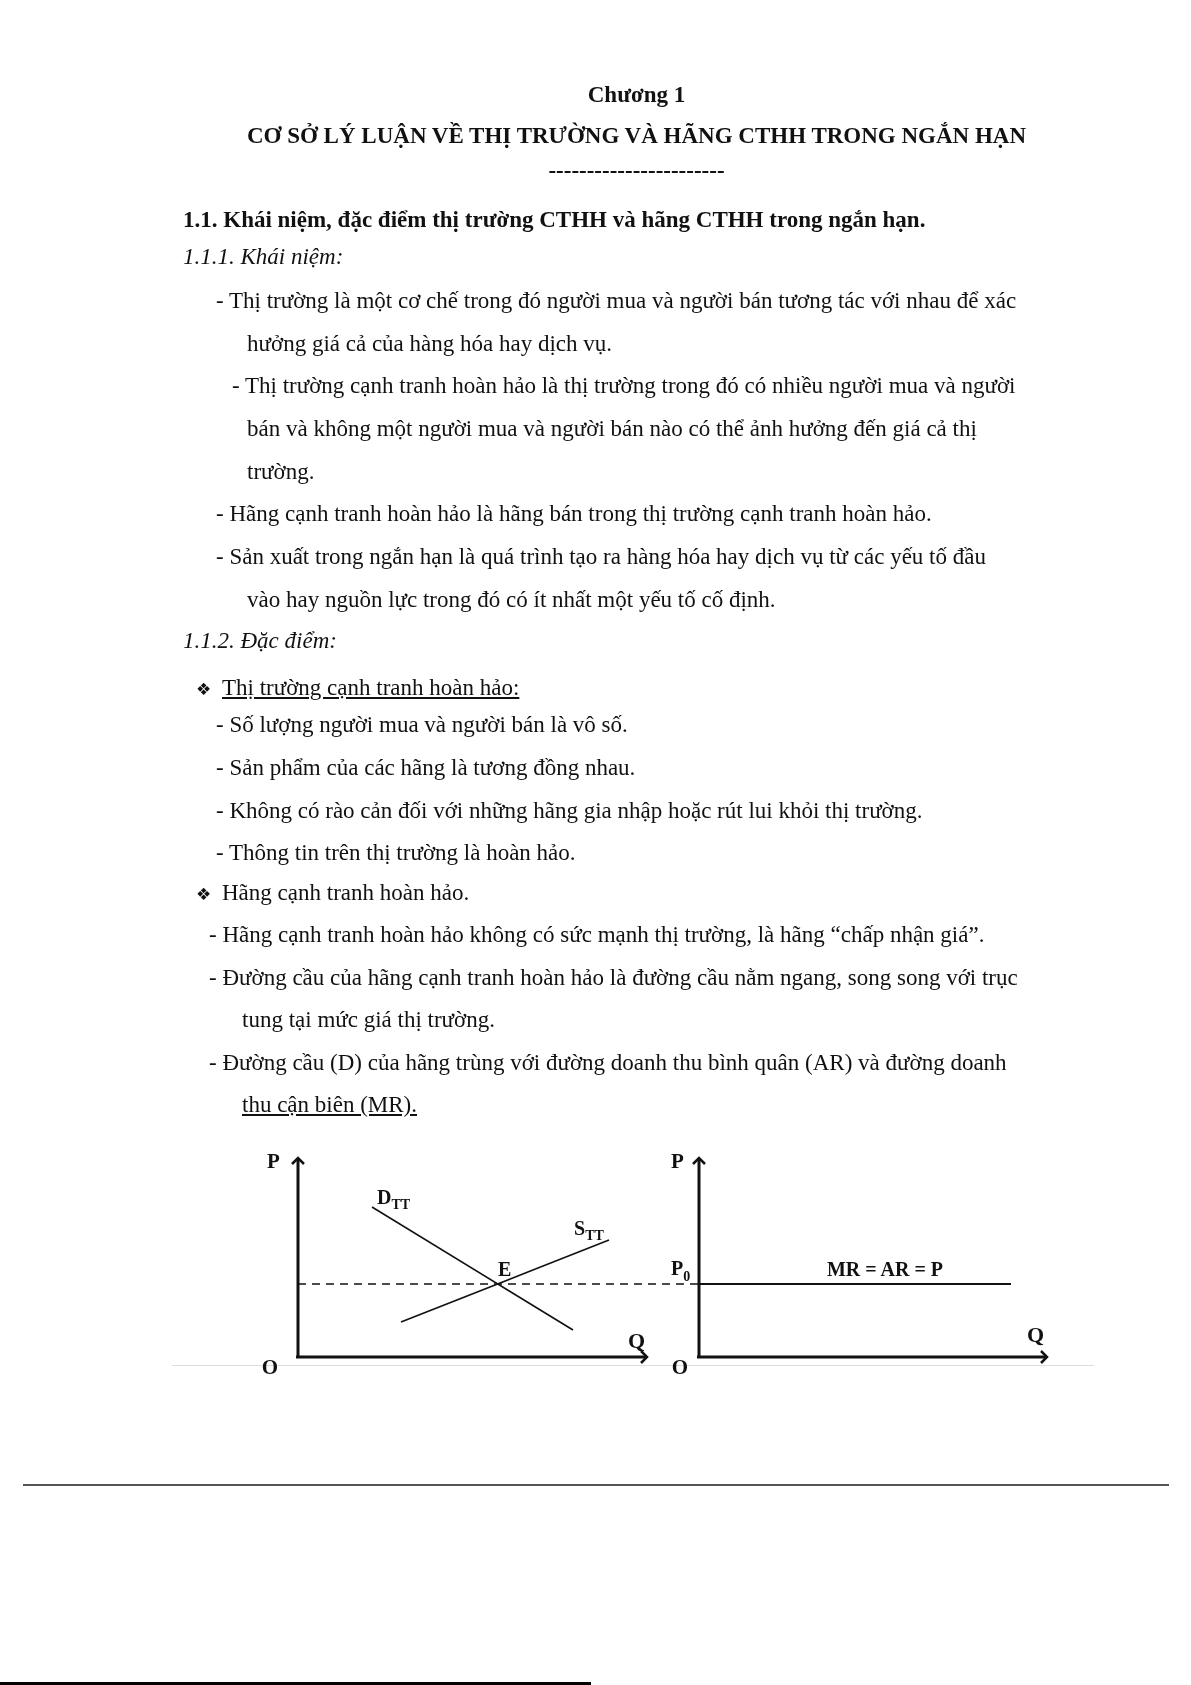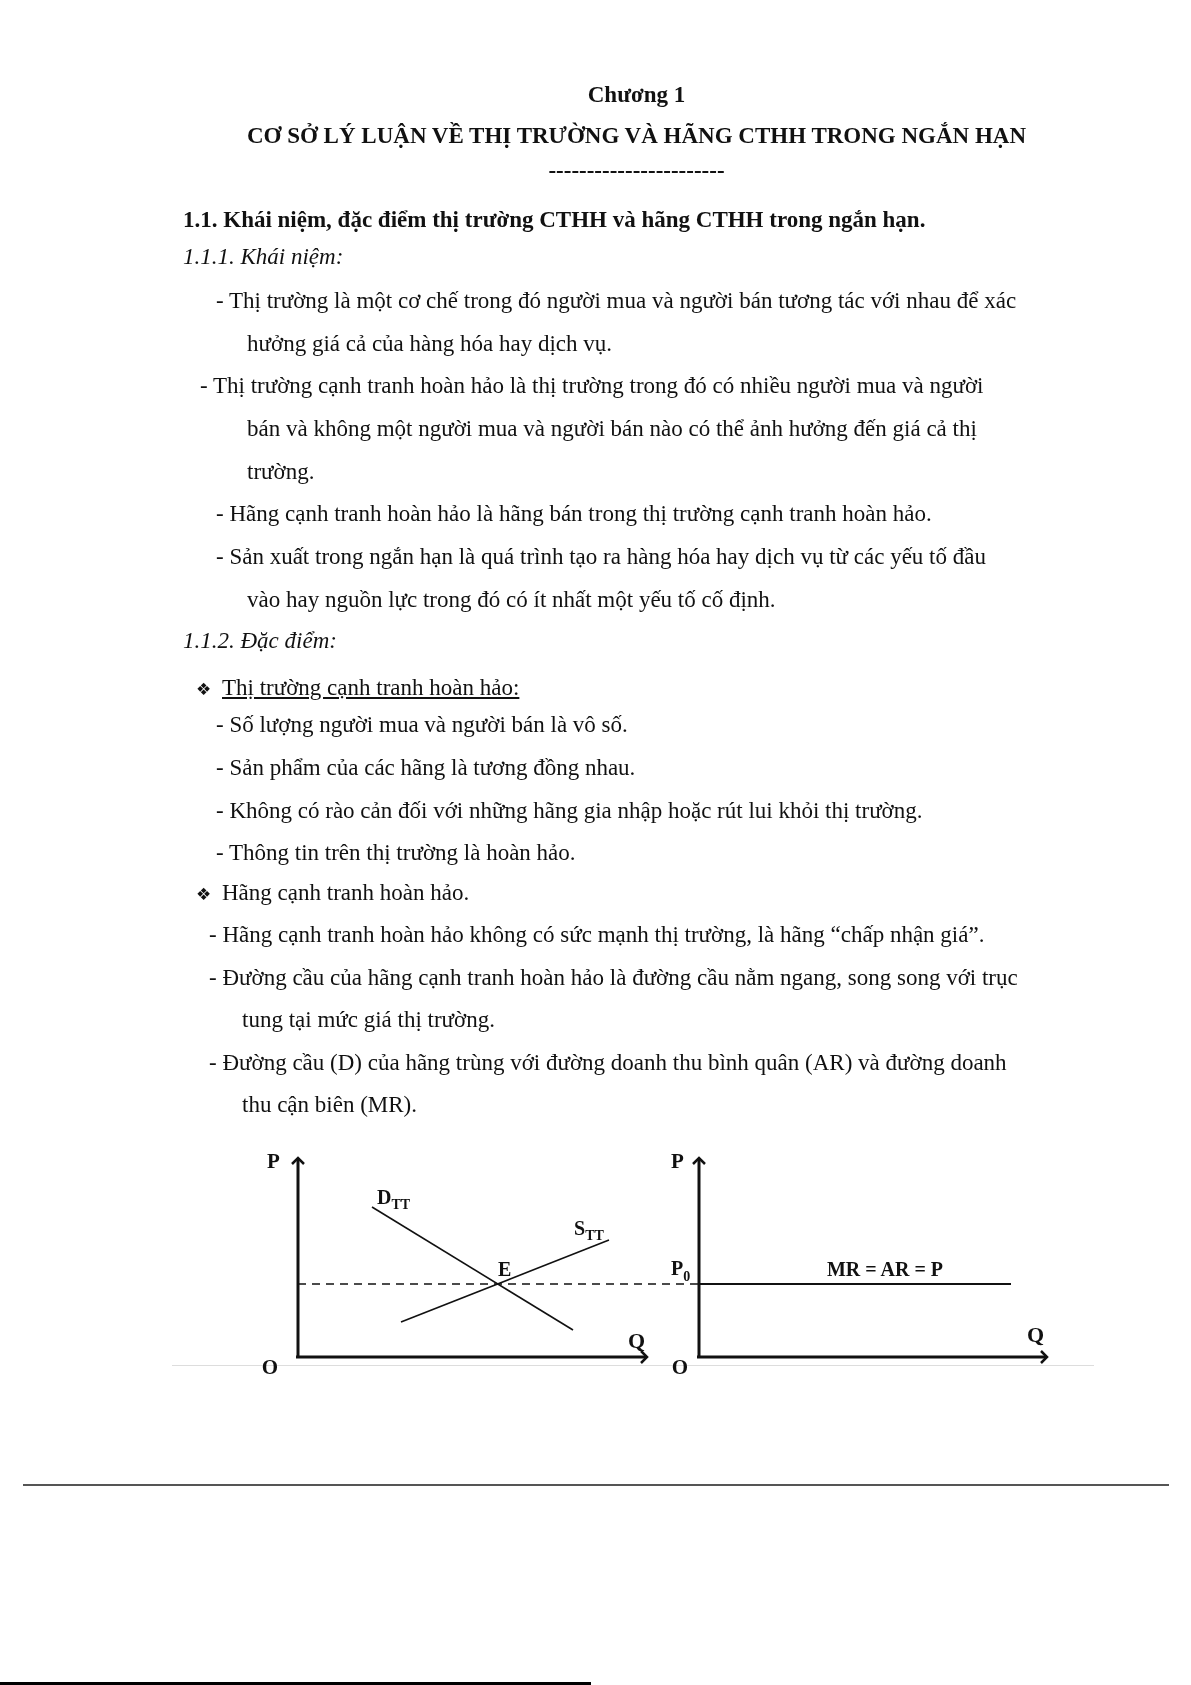--- a/index.html
+++ b/index.html
@@ -22,21 +22,21 @@
 <div class="ln center b" style="top:81px;">Chương 1</div>
 <div class="ln center b" style="top:122px;">CƠ SỞ LÝ LUẬN VỀ THỊ TRƯỜNG VÀ HÃNG CTHH TRONG NGẮN HẠN</div>
 <div class="ln center b" style="top:157px; letter-spacing:0px;">-----------------------</div>
 
 <div class="ln b" style="left:183px; top:206px;">1.1. Khái niệm, đặc điểm thị trường CTHH  và hãng CTHH trong ngắn hạn.</div>
 <div class="ln bi" style="left:183px; top:243px;">1.1.1. Khái niệm:</div>
 
 <div>
   <div class="ln" style="left:216px; top:287px;">- Thị trường là một cơ chế trong đó người mua và người bán tương tác với nhau để xác</div>
   <div class="ln" style="left:247px; top:330px;">hưởng giá cả của hàng hóa hay dịch vụ.</div>
-  <div class="ln" style="left:200px; top:372px;">- Thị trường cạnh tranh hoàn hảo là thị trường trong đó có nhiều người mua và người</div>
+  <div class="ln" style="left:232px; top:372px;">- Thị trường cạnh tranh hoàn hảo là thị trường trong đó có nhiều người mua và người</div>
   <div class="ln" style="left:247px; top:415px;text-align:center;">bán và không một người mua và người bán nào có thể ảnh hưởng đến giá cả thị</div>
   <div class="ln" style="left:247px; top:458px;">trường.</div>
   <div class="ln" style="left:216px; top:500px;">- Hãng cạnh tranh hoàn hảo là hãng bán trong thị trường cạnh tranh hoàn hảo.</div>
   <div class="ln" style="left:216px; top:543px;">- Sản xuất trong ngắn hạn là quá trình tạo ra hàng hóa hay dịch vụ từ các yếu tố đầu</div>
   <div class="ln" style="left:247px; top:586px;text-align:right;">vào hay nguồn lực trong đó có ít nhất một yếu tố cố định.</div>
 </div>
 
 <div class="ln bi" style="left:183px; top:627px;">1.1.2. Đặc điểm:</div>
 
 <div class="ln" style="left:196px; top:674px;text-decoration:underline;">
@@ -50,21 +50,21 @@
 </div>
 
 <div class="ln" style="left:196px; top:879px;">
   <span class="diamond">❖</span><span>Hãng cạnh tranh hoàn hảo.</span>
 </div>
 <div>
   <div class="ln" style="left:209px; top:921px;">- Hãng cạnh tranh hoàn hảo không có sức mạnh thị trường, là hãng “chấp nhận giá”.</div>
   <div class="ln" style="left:209px; top:964px;">- Đường cầu của hãng cạnh tranh hoàn hảo là đường cầu nằm ngang, song song với trục</div>
   <div class="ln" style="left:242px; top:1006px;">tung tại mức giá thị trường.</div>
   <div class="ln" style="left:209px; top:1049px;">- Đường cầu (D) của hãng trùng với đường doanh thu bình quân (AR) và đường doanh</div>
-  <div class="ln" style="left:242px; top:1091px;">thu cận biên (MR).</div>
+  <div class="ln" style="left:242px; top:1091px;text-decoration:underline;">thu cận biên (MR).</div>
 </div>
 
 <div class="rule-light"></div>
 <svg id="diagram" width="1191" height="1685">
   <defs>
     <marker id="arrowUp" markerWidth="14" markerHeight="14" refX="7" refY="7" orient="auto" markerUnits="userSpaceOnUse">
       <path d="M1,1 L7,7 L1,13" fill="none" stroke="#111" stroke-width="2.5"></path>
     </marker>
   </defs>
 

